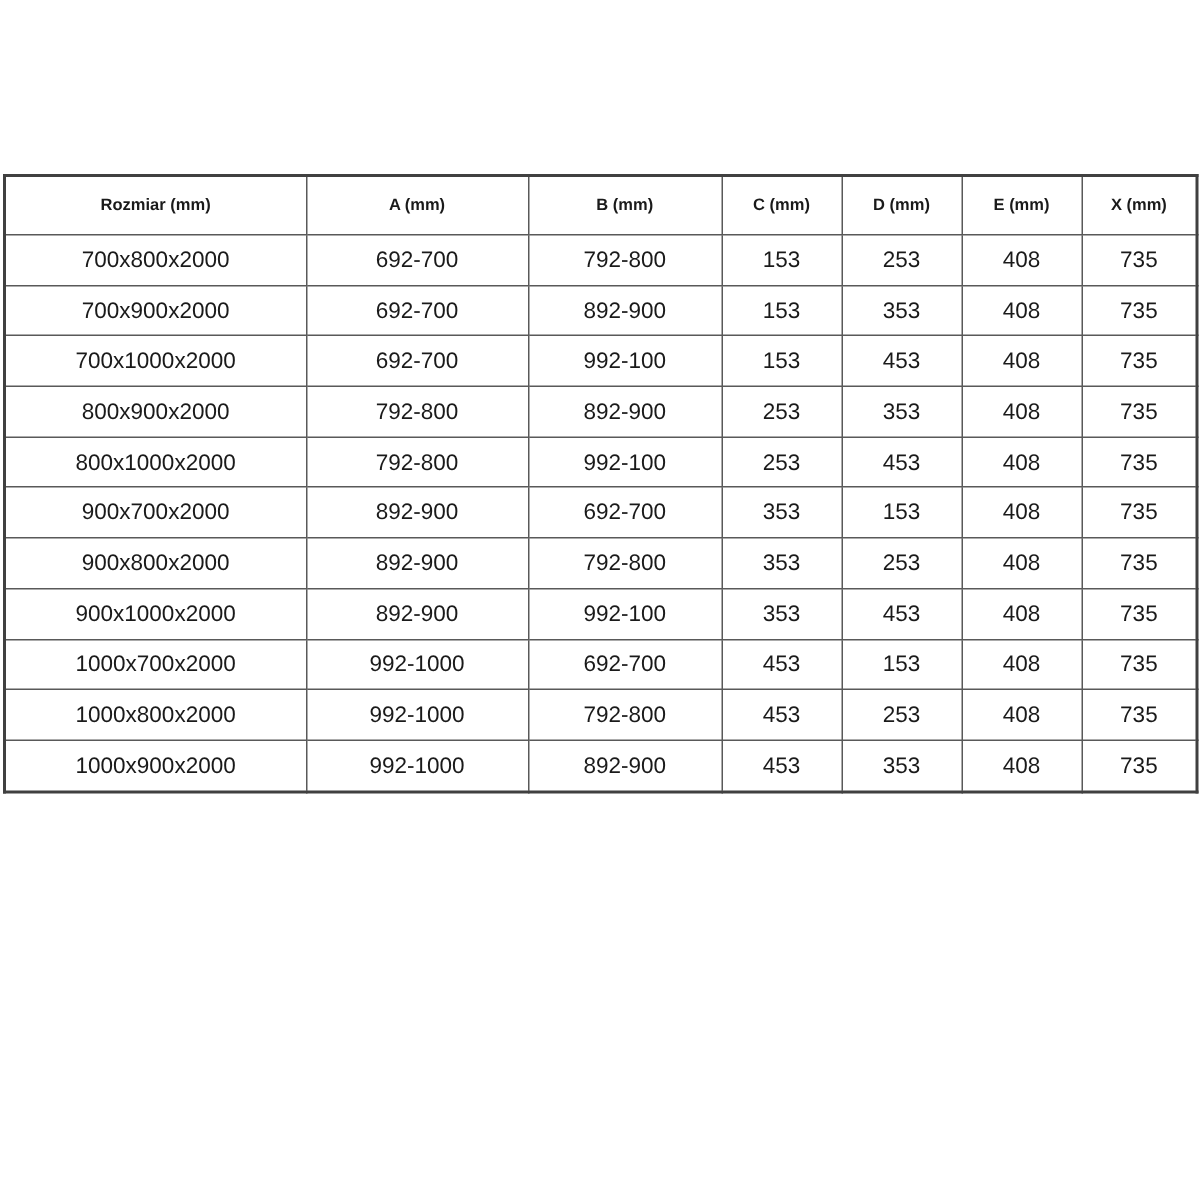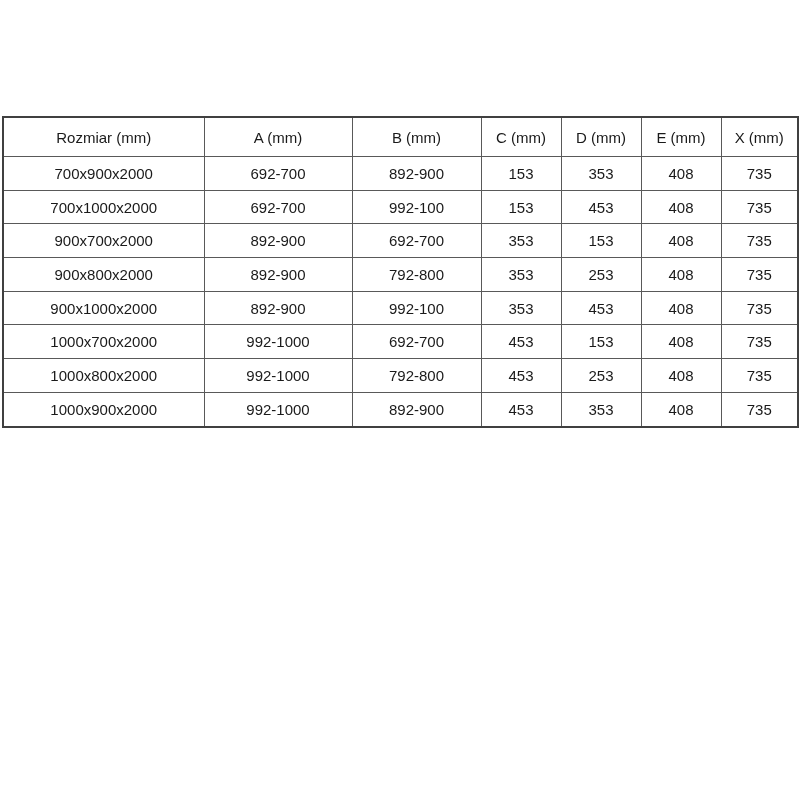--- a/index.html
+++ b/index.html
@@ -32,22 +32,22 @@
     border: 1px solid #595959;
     text-align: center;
     vertical-align: middle;
     color: #1a1a1a;
     padding: 0;
     overflow: hidden;
     white-space: nowrap;
   }
   table.dim-table th {
     height: 38px;
-    font-size: 15px;
-    font-weight: normal;
+    font-size: 11px;
+    font-weight: bold;
   }
   table.dim-table td {
     height: 32.7px;
     font-size: 15px;
     font-weight: normal;
   }
   col.c-rozmiar { width: 201px; }
   col.c-a { width: 148px; }
   col.c-b { width: 129px; }
   col.c-c { width: 80px; }
@@ -75,33 +75,60 @@
           <th>A (mm)</th>
           <th>B (mm)</th>
           <th>C (mm)</th>
           <th>D (mm)</th>
           <th>E (mm)</th>
           <th>X (mm)</th>
         </tr>
     </thead>
     <tbody>
         <tr>
+          <td>700x800x2000</td>
+          <td>692-700</td>
+          <td>792-800</td>
+          <td>153</td>
+          <td>253</td>
+          <td>408</td>
+          <td>735</td>
+        </tr>
+        <tr>
           <td>700x900x2000</td>
           <td>692-700</td>
           <td>892-900</td>
           <td>153</td>
           <td>353</td>
           <td>408</td>
           <td>735</td>
         </tr>
         <tr>
           <td>700x1000x2000</td>
           <td>692-700</td>
           <td>992-100</td>
           <td>153</td>
+          <td>453</td>
+          <td>408</td>
+          <td>735</td>
+        </tr>
+        <tr>
+          <td>800x900x2000</td>
+          <td>792-800</td>
+          <td>892-900</td>
+          <td>253</td>
+          <td>353</td>
+          <td>408</td>
+          <td>735</td>
+        </tr>
+        <tr>
+          <td>800x1000x2000</td>
+          <td>792-800</td>
+          <td>992-100</td>
+          <td>253</td>
           <td>453</td>
           <td>408</td>
           <td>735</td>
         </tr>
         <tr>
           <td>900x700x2000</td>
           <td>892-900</td>
           <td>692-700</td>
           <td>353</td>
           <td>153</td>

